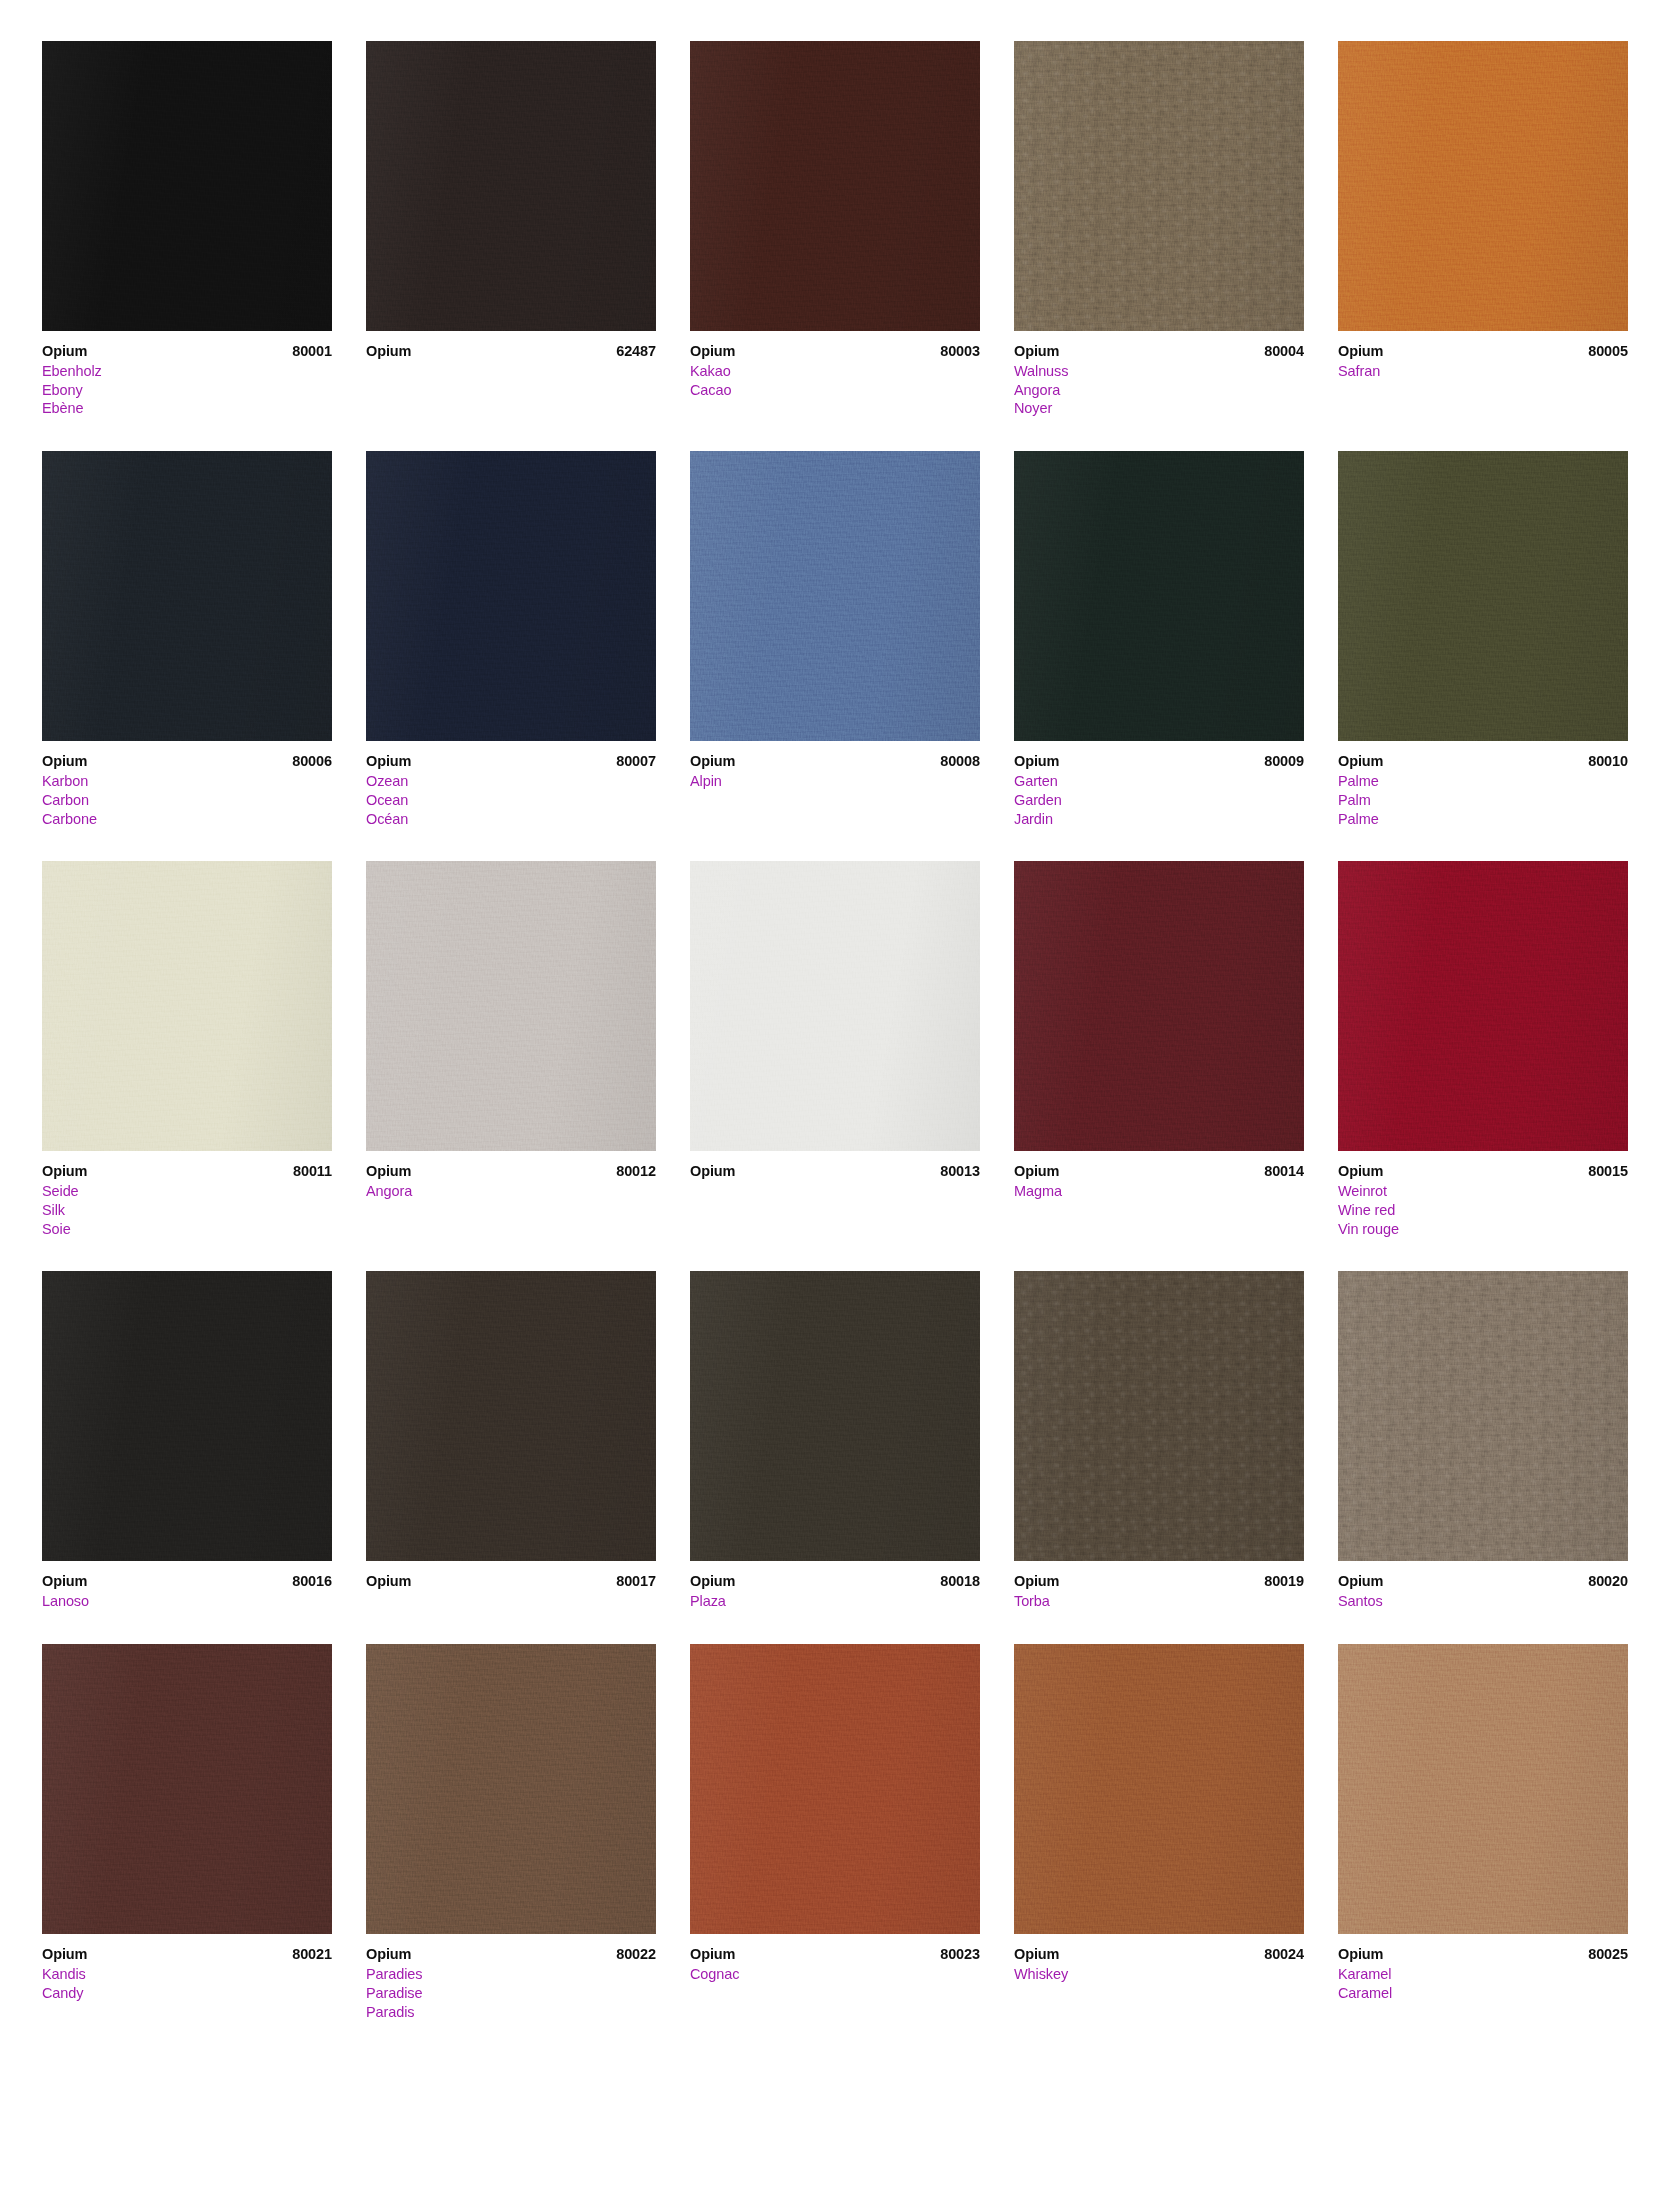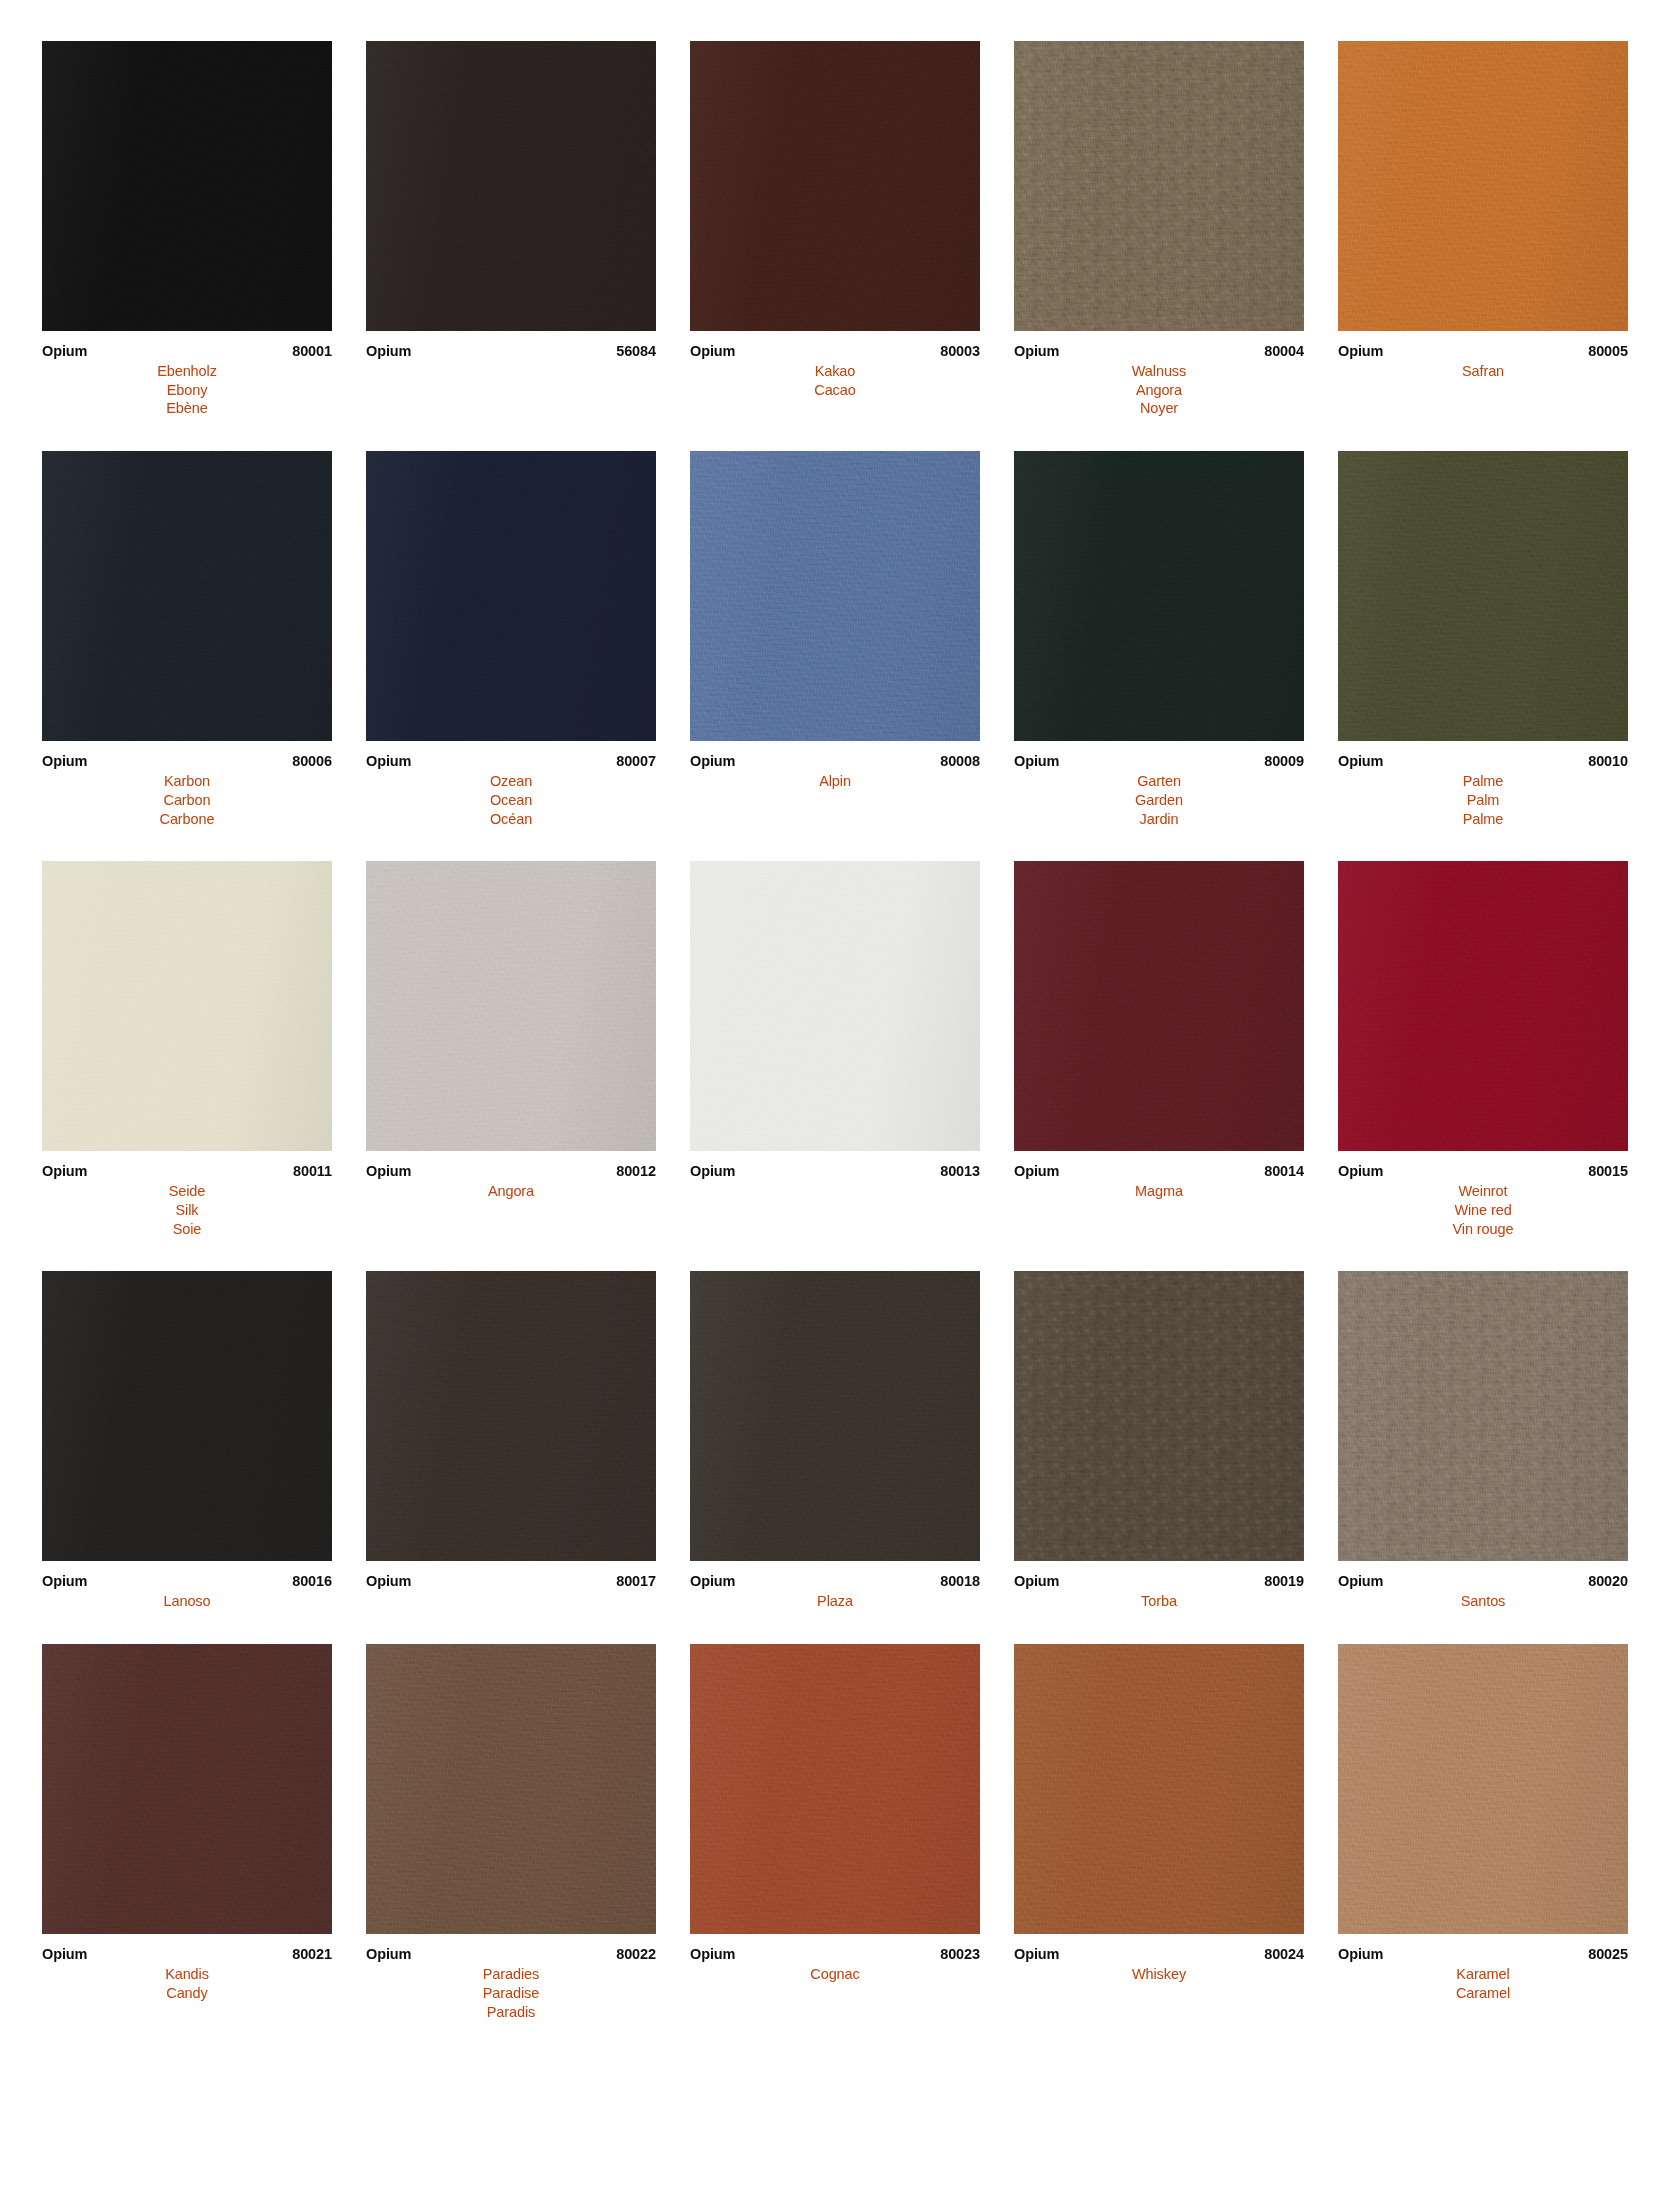--- a/index.html
+++ b/index.html
@@ -86,24 +86,23 @@
     line-height:18.6px;
     color:#0f0f0f;
     letter-spacing:-0.1px;
   }
   .cap-collection{ white-space:nowrap; }
   .cap-code{ white-space:nowrap; font-variant-numeric:tabular-nums; }
   .cap-names{
     margin-top:1.7px;
     font-size:14.5px;
     line-height:18.6px;
-    color:#c2410c;
+    color:#a21caf;
     font-weight:normal;
     letter-spacing:-0.1px;
-    text-align:center;
   }
   .cap-names div{ white-space:nowrap; }
 </style>
 </head>
 <body>
 
 <div id="sheet">
   <div class="grid" id="grid">
       <div class="swatch-card">
         <div class="swatch" style="background-color: rgb(18, 18, 18);">
@@ -123,21 +122,21 @@
         </div>
       </div>
       <div class="swatch-card">
         <div class="swatch" style="background-color: rgb(43, 35, 33);">
           <div class="grain"></div>
           <div class="shade"></div>
         </div>
         <div class="caption">
           <div class="cap-top">
             <span class="cap-collection">Opium</span>
-            <span class="cap-code">56084</span>
+            <span class="cap-code">62487</span>
           </div>
         </div>
       </div>
       <div class="swatch-card">
         <div class="swatch" style="background-color: rgb(67, 33, 27);">
           <div class="grain"></div>
           <div class="shade"></div>
         </div>
         <div class="caption">
           <div class="cap-top">

